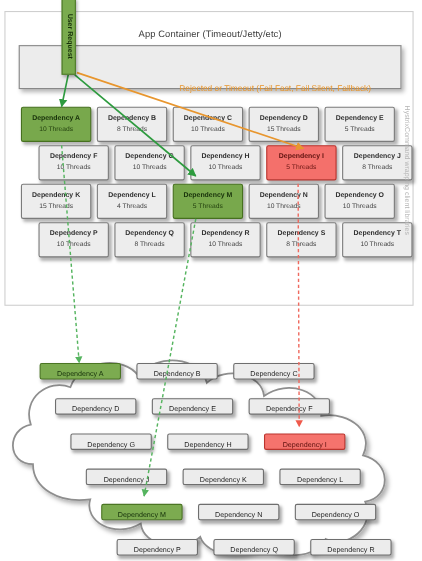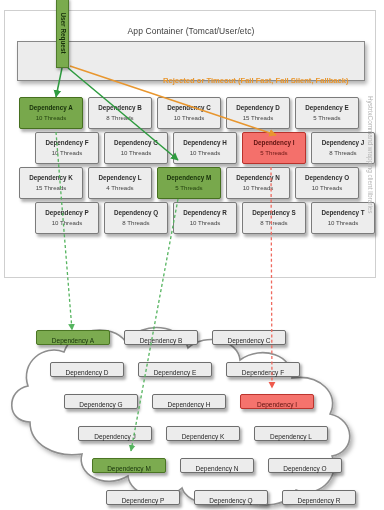--- a/index.html
+++ b/index.html
@@ -34,21 +34,21 @@
   }
   #user-request span{
     position:absolute;left:50%;top:50%;
     transform:translate(-50%,-50%) rotate(90deg);
     white-space:nowrap;font-size:6.4px;font-weight:bold;color:#17300a;
   }
 
   
   #reject-label{
     position:absolute;left:139px;top:76px;
-    font-size:7.6px;font-weight:bold;color:#e8962e;white-space:nowrap;
+    font-size:7.6px;font-weight:normal;color:#e8962e;white-space:nowrap;
     z-index:30;
     padding-left:24px;
   }
 
   
   .dep-box{
     position:absolute;box-sizing:border-box;
     background:#ededed;border:1px solid #7b7b7b;border-radius:2px;
     box-shadow:2px 2.5px 3px rgba(0,0,0,.30);
     text-align:center;z-index:20;
@@ -96,21 +96,21 @@
 
   
   #arrows{position:absolute;left:0;top:0;width:384px;height:510px;z-index:35;pointer-events:none;}
 </style>
 </head>
 <body>
 
 <div id="stage">
 
   <div id="app-panel">
-    <div id="app-title">App Container (Tomcat/User/etc)</div>
+    <div id="app-title">App Container (Timeout/Jetty/etc)</div>
     <div id="app-inner"></div>
     <div id="dep-grid">
         <div class="dep-box green" style="left: 14px; top: 86px; width: 64px; height: 32px;">
           <div class="nm">Dependency A</div>
           <div class="th">10 Threads</div>
         </div>
         <div class="dep-box" style="left: 83px; top: 86px; width: 64px; height: 32px;">
           <div class="nm">Dependency B</div>
           <div class="th">8 Threads</div>
         </div>

